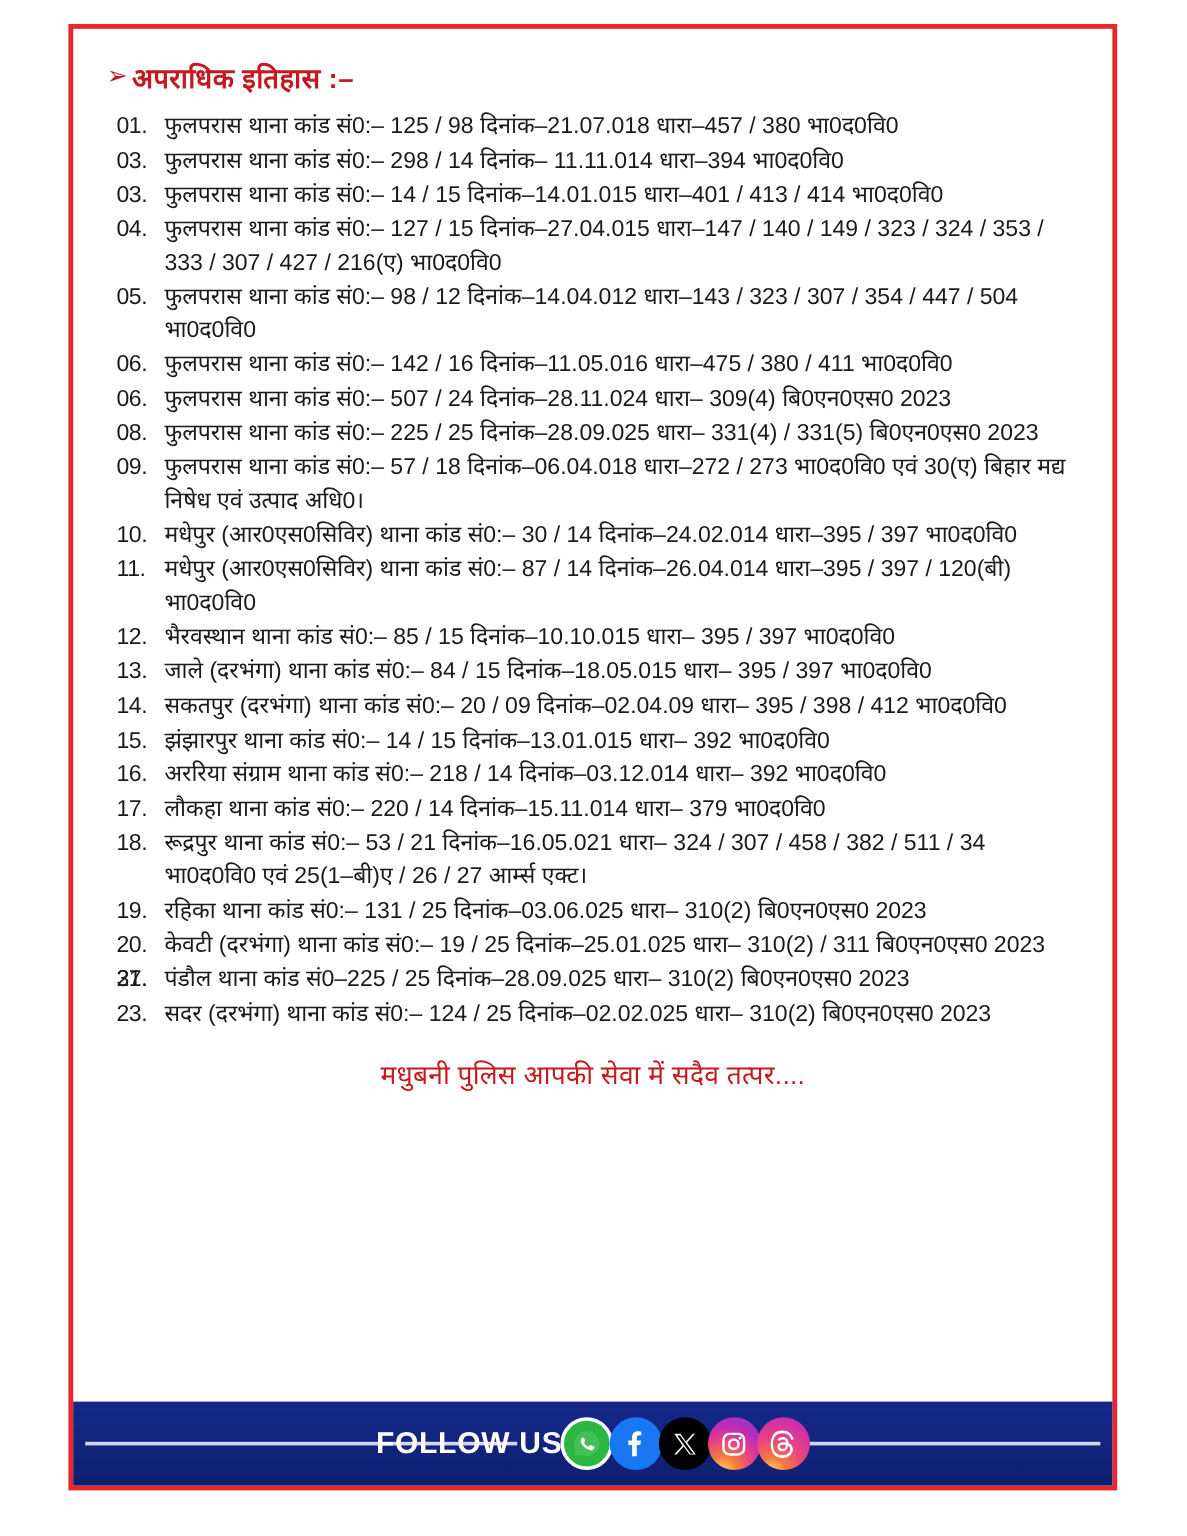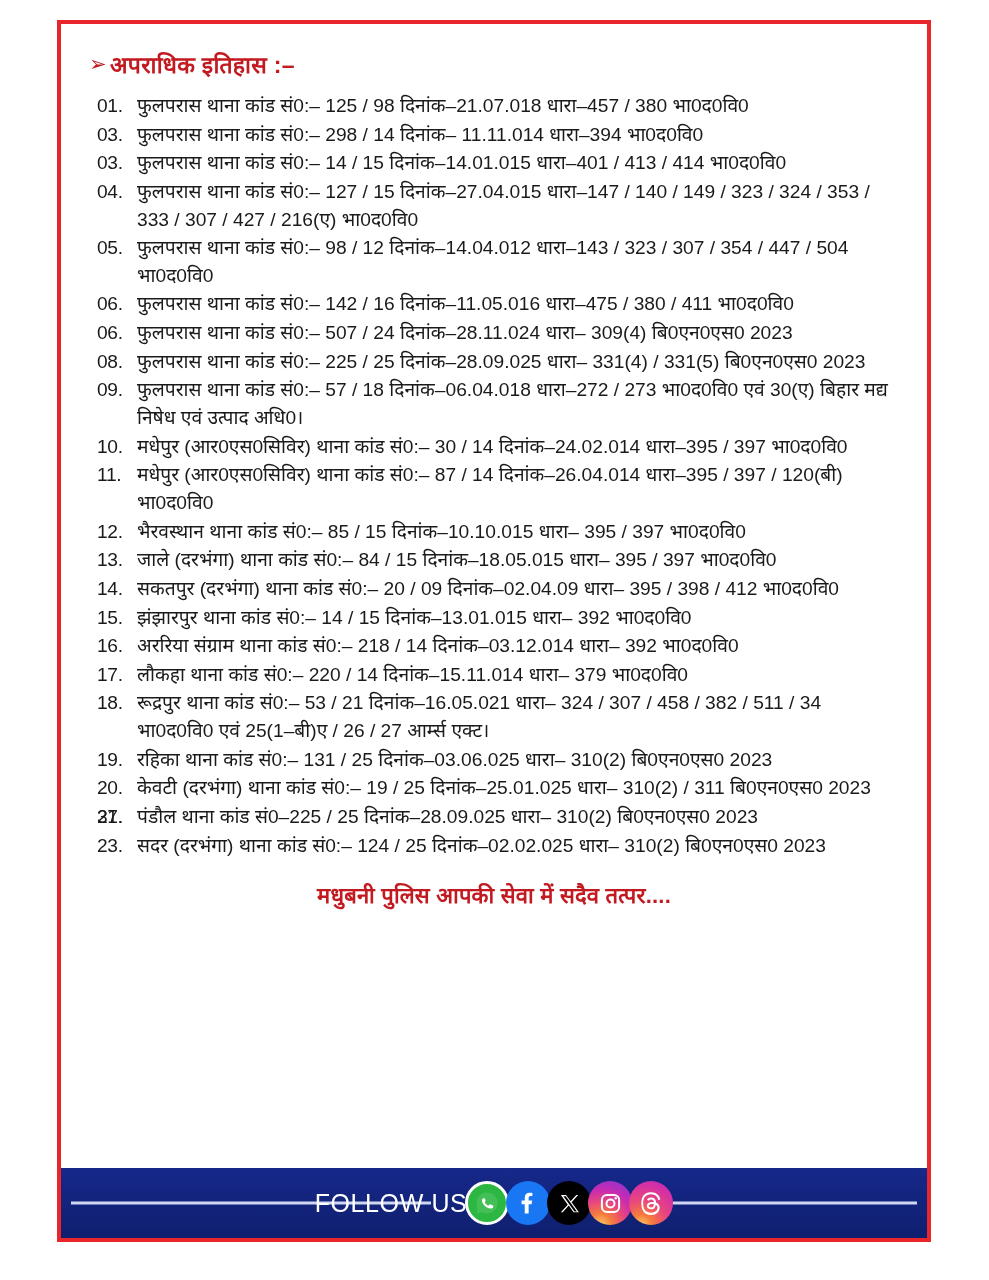--- a/index.html
+++ b/index.html
@@ -62,21 +62,21 @@
     position:absolute;
     left:2px; top:0;
     width:38px;
     font-size:19.2px;
     letter-spacing:-0.3px;
     color:#1a1a1a;
   }
   .tagline{
     text-align:center;
     color:#c21a20;
-    font-weight:bold;
+    font-weight:normal;
     font-size:22px;
     margin-top:20px;
     letter-spacing:0.2px;
   }
   .footer{
     flex:0 0 auto;
     height:70px;
     background:#12277a;
     background:linear-gradient(180deg,#16288a 0%,#0f1f6e 100%);
     position:relative;
@@ -96,21 +96,21 @@
   .rule.right{right:10px;width:300px;}
   .follow-group{
     position:relative;
     z-index:3;
     display:flex;
     align-items:center;
     gap:0;
   }
   .follow-label{
     color:#ffffff;
-    font-weight:normal;
+    font-weight:bold;
     font-size:25px;
     letter-spacing:0.6px;
     margin-right:1px;
     white-space:nowrap;
   }
   .soc{
     width:44px;height:44px;
     border-radius:50%;
     display:flex;align-items:center;justify-content:center;
     margin-left:-3px;

